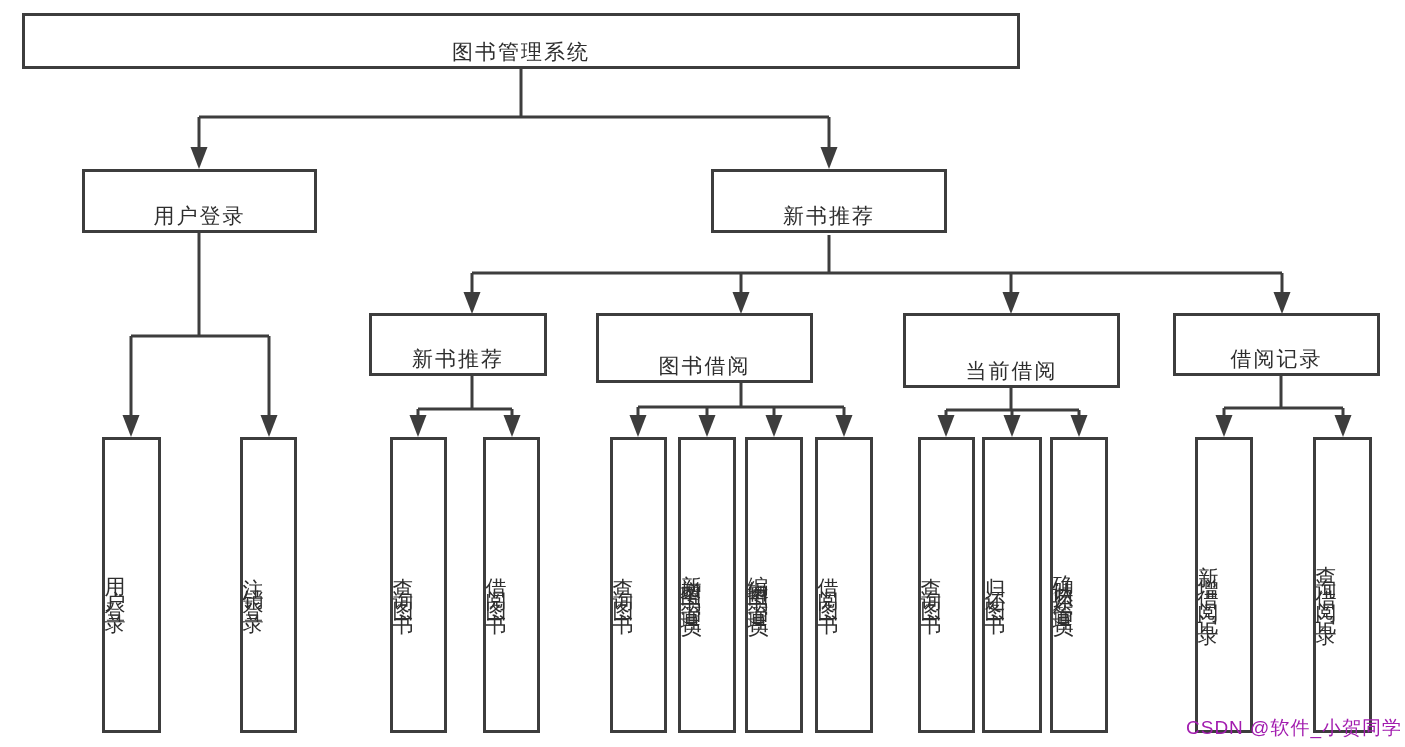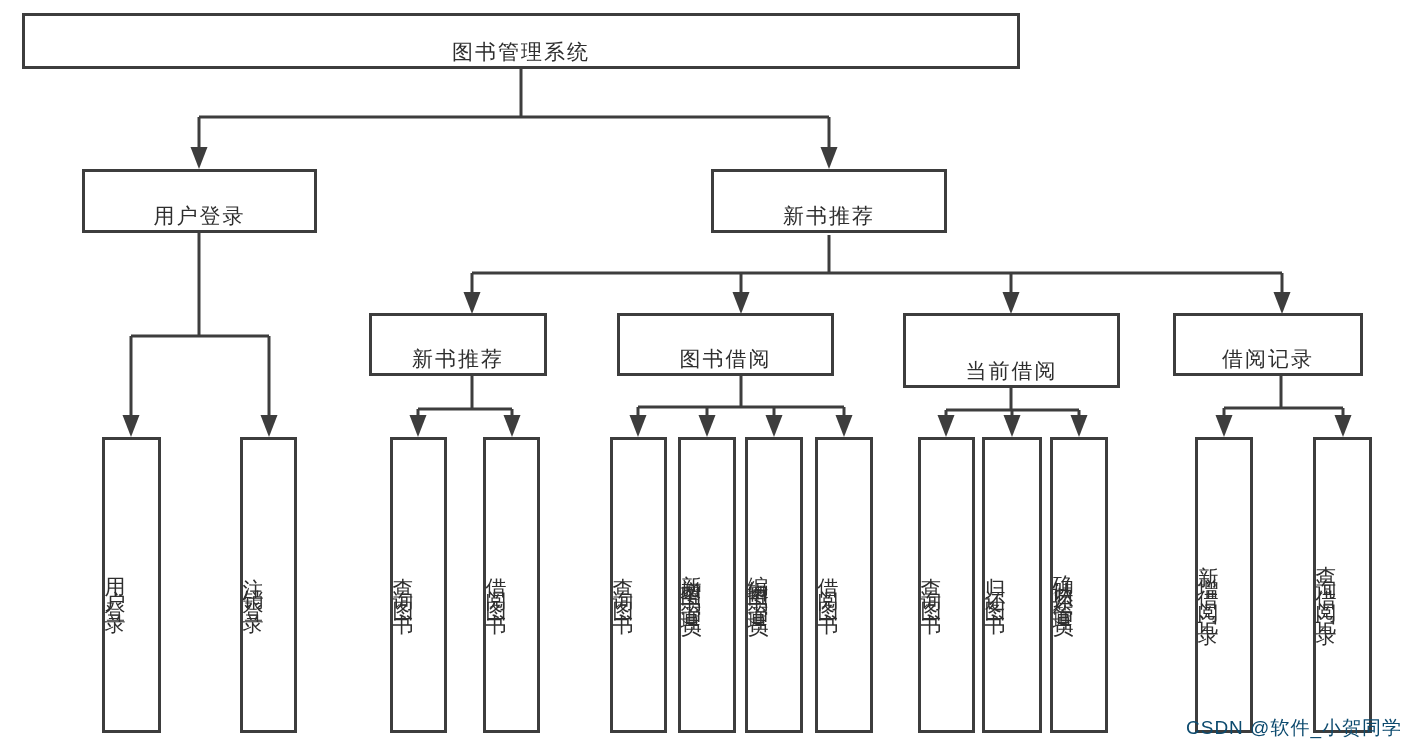--- a/index.html
+++ b/index.html
@@ -17,21 +17,21 @@
     font-size:21px;letter-spacing:2px;color:#2e2e2e;
   }
   .h-node{white-space:nowrap;}
   .v-node{
     writing-mode:vertical-rl;text-orientation:mixed;
     letter-spacing:12px;line-height:1;font-size:21px;
   }
   .v-long{letter-spacing:6px;}
   .watermark{
     position:absolute;z-index:3;left:1186px;top:715px;
-    font-size:19px;color:#0c4a6e;letter-spacing:1px;white-space:nowrap;
+    font-size:19px;color:#a21caf;letter-spacing:1px;white-space:nowrap;
   }
 </style>
 </head>
 <body>
 
 <div id="stage">
 
   <svg id="wires" width="1405" height="747">
       <line x1="521" y1="69" x2="521" y2="117" stroke="#3d3d3d" stroke-width="3"></line>
       <line x1="199" y1="233" x2="199" y2="336" stroke="#3d3d3d" stroke-width="3"></line>
@@ -94,27 +94,27 @@
   <div class="node h-node" style="left:82px;top:169px;width:235px;height:64px;">
     <span>用户登录</span>
   </div>
   <div class="node h-node" style="left:711px;top:169px;width:236px;height:64px;">
     <span>新书推荐</span>
   </div>
 
   <div class="node h-node" style="left:363px;top:313px;width:178px;height:63px;margin-left:6px;">
     <span>新书推荐</span>
   </div>
-  <div class="node h-node" style="left:617px;top:313px;width:217px;height:63px;">
+  <div class="node h-node" style="left:596px;top:313px;width:217px;height:70px;">
     <span>图书借阅</span>
   </div>
   <div class="node h-node" style="left:903px;top:313px;width:217px;height:75px;">
     <span>当前借阅</span>
   </div>
-  <div class="node h-node" style="left:1173px;top:313px;width:190px;height:63px;">
+  <div class="node h-node" style="left:1173px;top:313px;width:207px;height:63px;">
     <span>借阅记录</span>
   </div>
 
   <div class="node v-node" style="left:102px;top:437px;width:59px;height:296px;">
     <span>用户登录</span>
   </div>
   <div class="node v-node" style="left:240px;top:437px;width:57px;height:296px;">
     <span>注销登录</span>
   </div>
 

